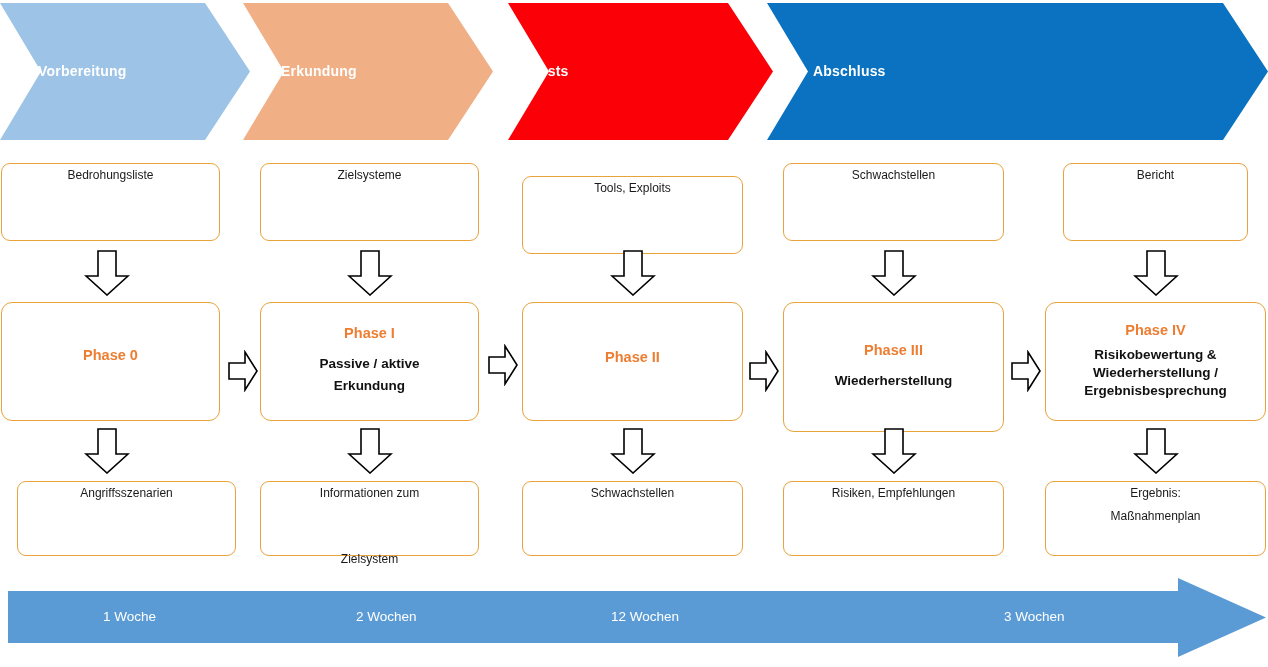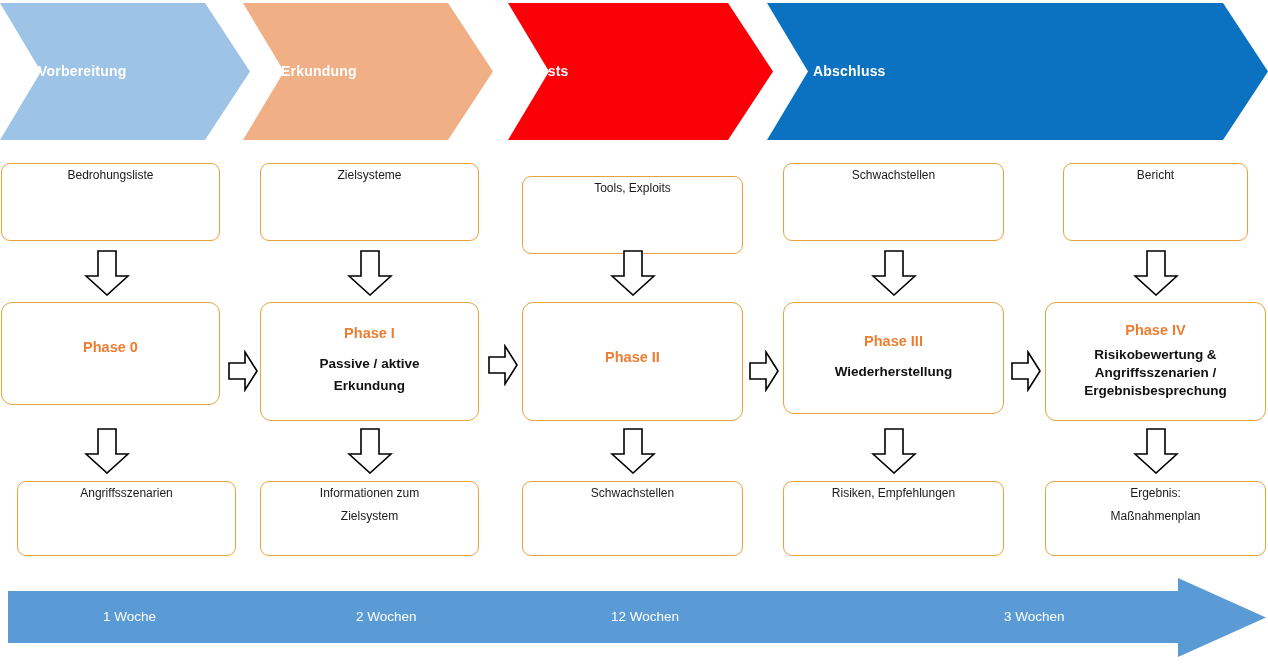--- a/index.html
+++ b/index.html
@@ -167,48 +167,48 @@
 <svg class="downarrow" style="left:610px; top:250px;" width="46" height="46" viewBox="0 0 46 46">
   <path d="M14,1 L32,1 L32,26 L44,26 L23,45 L2,26 L14,26 Z" fill="#ffffff" stroke="#000000" stroke-width="1.6"></path>
 </svg>
 <svg class="downarrow" style="left:871px; top:250px;" width="46" height="46" viewBox="0 0 46 46">
   <path d="M14,1 L32,1 L32,26 L44,26 L23,45 L2,26 L14,26 Z" fill="#ffffff" stroke="#000000" stroke-width="1.6"></path>
 </svg>
 <svg class="downarrow" style="left:1133px; top:250px;" width="46" height="46" viewBox="0 0 46 46">
   <path d="M14,1 L32,1 L32,26 L44,26 L23,45 L2,26 L14,26 Z" fill="#ffffff" stroke="#000000" stroke-width="1.6"></path>
 </svg>
 
-<div class="pbox" style="left:1px; top:302px; width:219px; height:103px;">
+<div class="pbox" style="left:1px; top:302px; width:219px; height:119px;">
   <div class="ptitle">Phase 0</div>
 </div>
 
 <div class="pbox" style="left:260px; top:302px; width:219px; height:119px;">
   <div class="ptitle">Phase I</div>
   <div class="pbody">
     <div>Passive / aktive</div>
     <div>Erkundung</div>
   </div>
 </div>
 
 <div class="pbox tight" style="left:522px; top:302px; width:221px; height:119px;">
   <div class="ptitle">Phase II</div>
 </div>
 
-<div class="pbox" style="left:783px; top:302px; width:221px; height:112px;">
+<div class="pbox" style="left:783px; top:302px; width:221px; height:130px;">
   <div class="ptitle">Phase III</div>
   <div class="pbody">
     <div>Wiederherstellung</div>
   </div>
 </div>
 
 <div class="pbox tight" style="left:1045px; top:302px; width:221px; height:119px;">
   <div class="ptitle">Phase IV</div>
   <div class="pbody">
     <div>Risikobewertung &amp;</div>
-    <div>Angriffsszenarien /</div>
+    <div>Wiederherstellung /</div>
     <div>Ergebnisbesprechung</div>
   </div>
 </div>
 
 <svg class="rightarrow" style="left:228px; top:350px;" width="30" height="42" viewBox="0 0 30 42">
   <path d="M1,13 L17,13 L17,2 L29,21 L17,40 L17,29 L1,29 Z" fill="#ffffff" stroke="#000000" stroke-width="1.6"></path>
 </svg>
 <svg class="rightarrow" style="left:749px; top:350px;" width="30" height="42" viewBox="0 0 30 42">
   <path d="M1,13 L17,13 L17,2 L29,21 L17,40 L17,29 L1,29 Z" fill="#ffffff" stroke="#000000" stroke-width="1.6"></path>
 </svg>
@@ -231,21 +231,21 @@
 <svg class="downarrow" style="left:871px; top:428px;" width="46" height="46" viewBox="0 0 46 46">
   <path d="M14,1 L32,1 L32,26 L44,26 L23,45 L2,26 L14,26 Z" fill="#ffffff" stroke="#000000" stroke-width="1.6"></path>
 </svg>
 <svg class="downarrow" style="left:1133px; top:428px;" width="46" height="46" viewBox="0 0 46 46">
   <path d="M14,1 L32,1 L32,26 L44,26 L23,45 L2,26 L14,26 Z" fill="#ffffff" stroke="#000000" stroke-width="1.6"></path>
 </svg>
 
 <div class="obox" style="left:17px; top:481px; width:219px; height:75px;">
   <div class="line">Angriffsszenarien</div>
 </div>
-<div class="obox" style="left:260px; top:481px; width:219px; height:75px;">
+<div class="obox" style="left:260px; top:481px; width:219px; height:75px;gap:43px;">
   <div class="line">Informationen zum</div>
   <div class="line">Zielsystem</div>
 </div>
 <div class="obox" style="left:522px; top:481px; width:221px; height:75px;">
   <div class="line">Schwachstellen</div>
 </div>
 <div class="obox" style="left:783px; top:481px; width:221px; height:75px;">
   <div class="line">Risiken, Empfehlungen</div>
 </div>
 <div class="obox" style="left:1045px; top:481px; width:221px; height:75px;">

